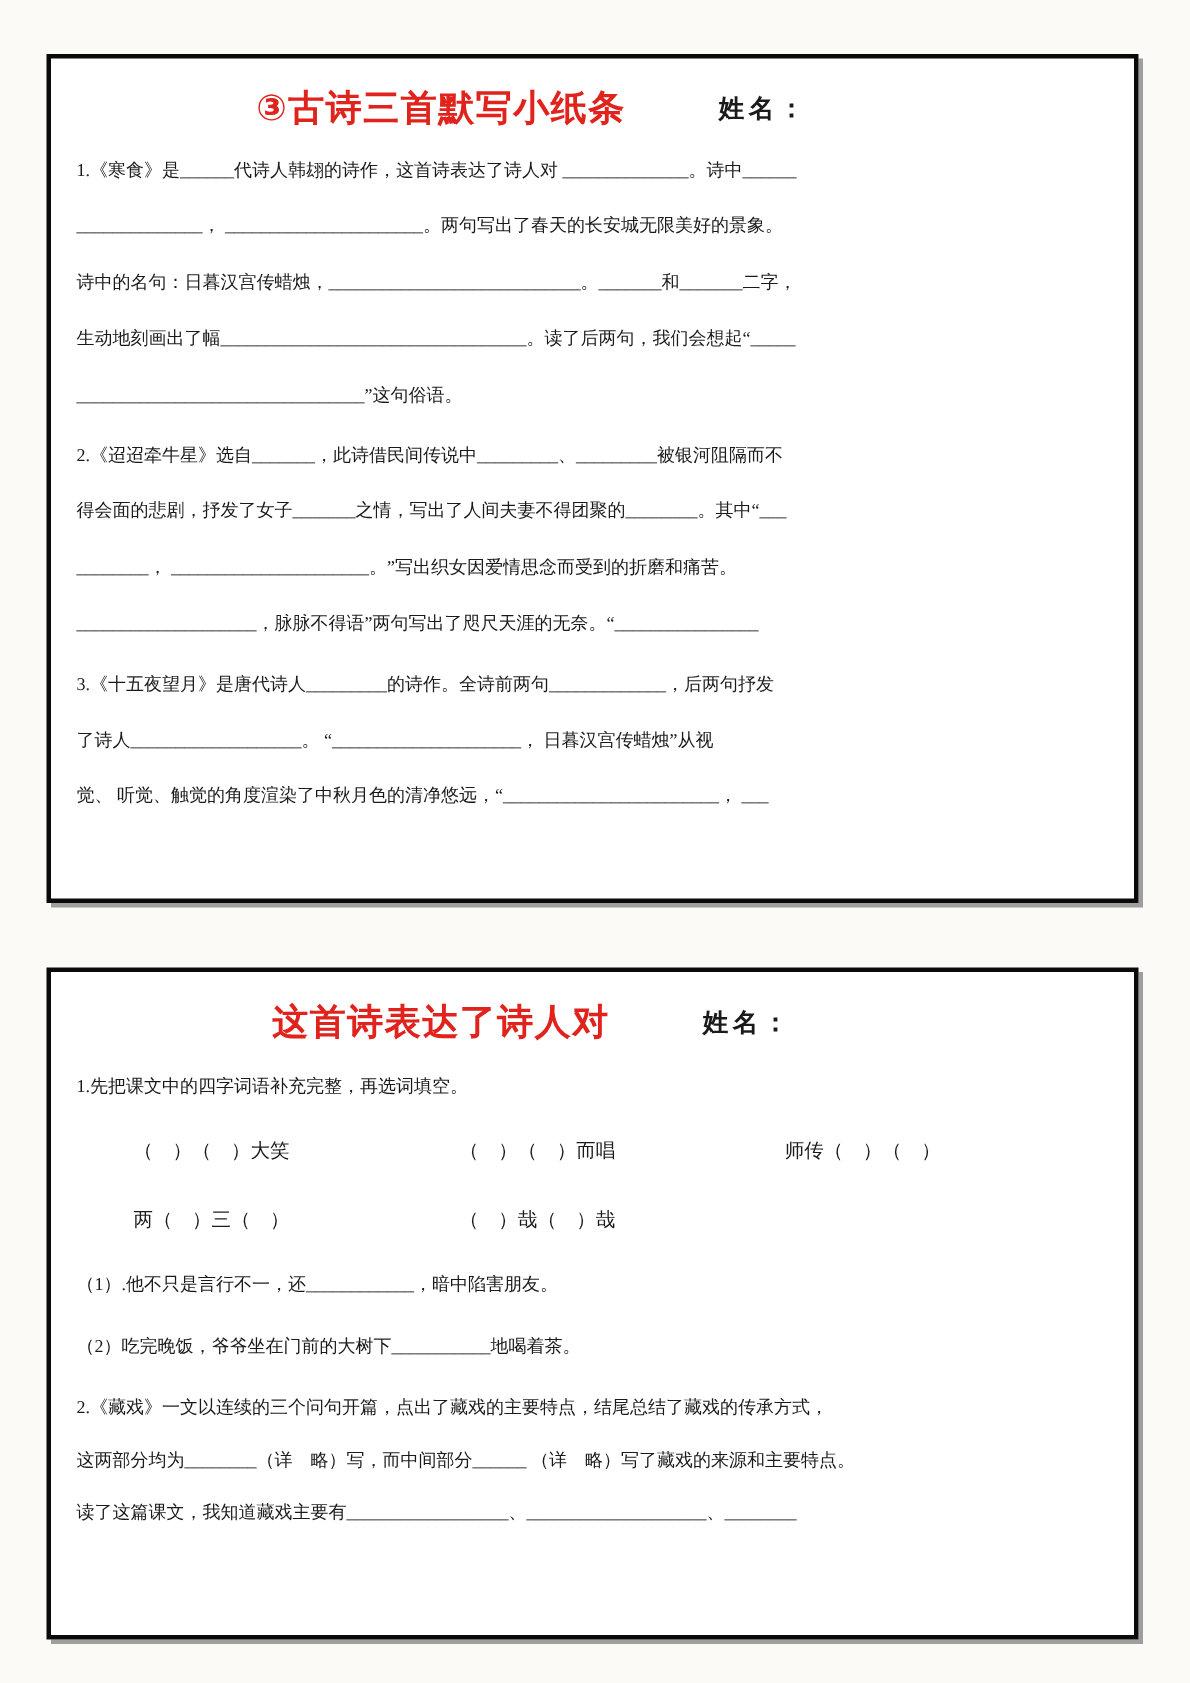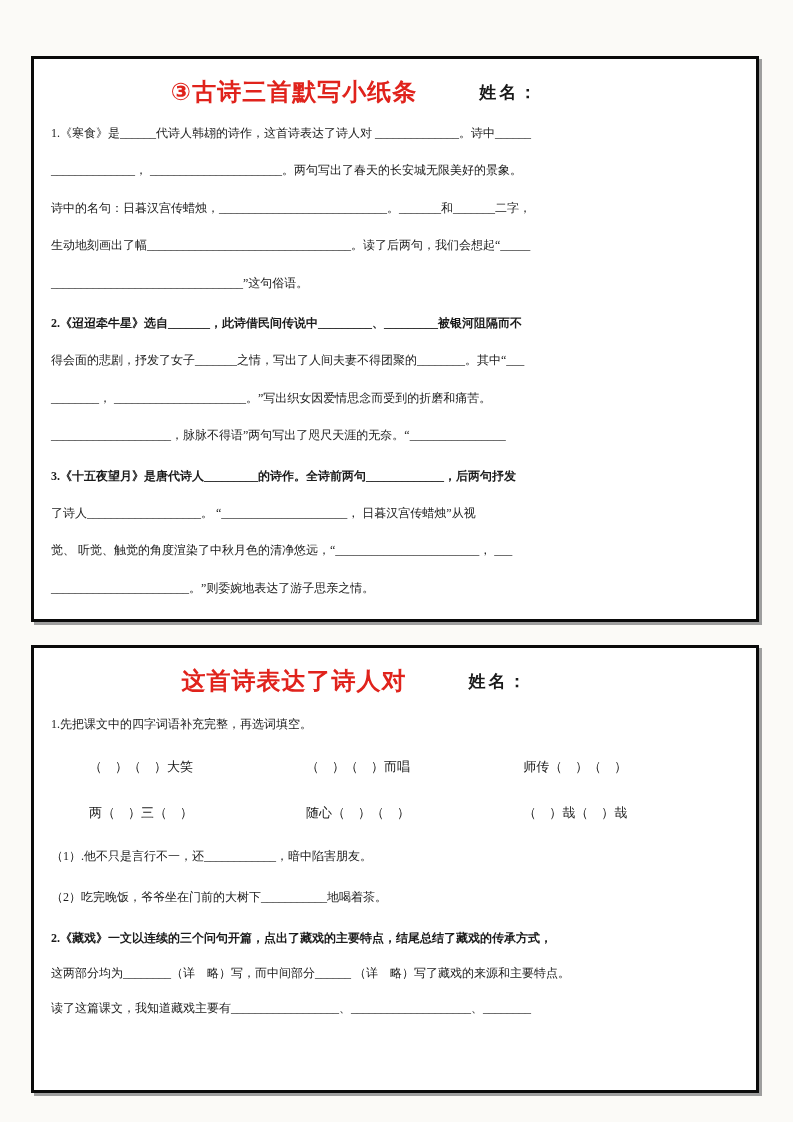--- a/index.html
+++ b/index.html
@@ -18,42 +18,42 @@
   }
   .page{position:relative;width:793px;height:1122px;overflow:hidden;}
   .card{
     position:absolute;left:31px;width:728px;
     background:#ffffff;
     border:3px solid var(--border);
     box-shadow:3px 3px 0 #9e9e9e;
     padding:8px 17px 0 17px;
     overflow:hidden;
   }
-  #card1{top:56px;height:566px;}
+  #card1{top:36px;height:566px;}
   #card2{top:645px;height:448px;}
   .card-header{
     display:flex;align-items:center;justify-content:center;
     gap:62px;height:46px;margin-top:2px;
   }
   .title{
     margin:0;
     color:var(--title-red);
     font-size:24px;font-weight:bold;letter-spacing:1px;
     font-family:"Liberation Sans","DejaVu Sans",sans-serif;
   }
   .name-label{
     font-size:17px;font-weight:bold;letter-spacing:3px;
     font-family:"Liberation Sans","DejaVu Sans",sans-serif;
     padding-right:80px;
   }
   .line{
     margin:0;font-size:12px;line-height:37.4px;
     white-space:pre-wrap;word-break:break-all;
   }
-  .gap-top{margin-top:3px;font-weight:bold;}
+  .gap-top{margin-top:3px;}
   
   .intro-line{line-height:40px;}
   .word-row{
     display:flex;height:46px;align-items:center;
     padding-left:38px;font-size:13px;
   }
   .word-cell{flex:0 0 33.4%;}
   .word-cell:last-child{flex:0 0 33%;}
   .fill-line{line-height:41px;}
   .para-line{line-height:35.2px;}
@@ -74,40 +74,38 @@
       <p class="line">诗中的名句：日暮汉宫传蜡烛，____________________________。_______和_______二字，</p>
       <p class="line">生动地刻画出了幅__________________________________。读了后两句，我们会想起“_____</p>
       <p class="line">________________________________”这句俗语。</p>
       <p class="line gap-top">2.《迢迢牵牛星》选自_______，此诗借民间传说中_________、_________被银河阻隔而不</p>
       <p class="line">得会面的悲剧，抒发了女子_______之情，写出了人间夫妻不得团聚的________。其中“___</p>
       <p class="line">________， ______________________。”写出织女因爱情思念而受到的折磨和痛苦。</p>
       <p class="line">____________________，脉脉不得语”两句写出了咫尺天涯的无奈。“________________</p>
       <p class="line gap-top">3.《十五夜望月》是唐代诗人_________的诗作。全诗前两句_____________，后两句抒发</p>
       <p class="line">了诗人___________________。 “_____________________， 日暮汉宫传蜡烛”从视</p>
       <p class="line">觉、 听觉、触觉的角度渲染了中秋月色的清净悠远，“________________________， ___</p>
-      <p class="line">_______________________。”则委婉地表达了游子思亲之情。</p>
     </div>
   </section>
 
   <section class="card" id="card2">
     <header class="card-header">
       <h1 class="title">这首诗表达了诗人对</h1>
       <span class="name-label">姓名：</span>
     </header>
     <div class="content">
       <p class="line intro-line">1.先把课文中的四字词语补充完整，再选词填空。</p>
 
       <div class="word-row">
         <span class="word-cell">（　）（　）大笑</span>
         <span class="word-cell">（　）（　）而唱</span>
         <span class="word-cell">师传（　）（　）</span>
       </div>
       <div class="word-row">
         <span class="word-cell">两（　）三（　）</span>
-        <span class="word-cell">随心（　）（　）</span>
         <span class="word-cell">（　）哉（　）哉</span>
       </div>
 
       <p class="line fill-line">（1）.他不只是言行不一，还____________，暗中陷害朋友。</p>
       <p class="line fill-line">（2）吃完晚饭，爷爷坐在门前的大树下___________地喝着茶。</p>
 
       <p class="line para-line gap-top">2.《藏戏》一文以连续的三个问句开篇，点出了藏戏的主要特点，结尾总结了藏戏的传承方式，</p>
       <p class="line para-line">这两部分均为________（详　略）写，而中间部分______ （详　略）写了藏戏的来源和主要特点。</p>
       <p class="line para-line">读了这篇课文，我知道藏戏主要有__________________、____________________、________</p>
 

